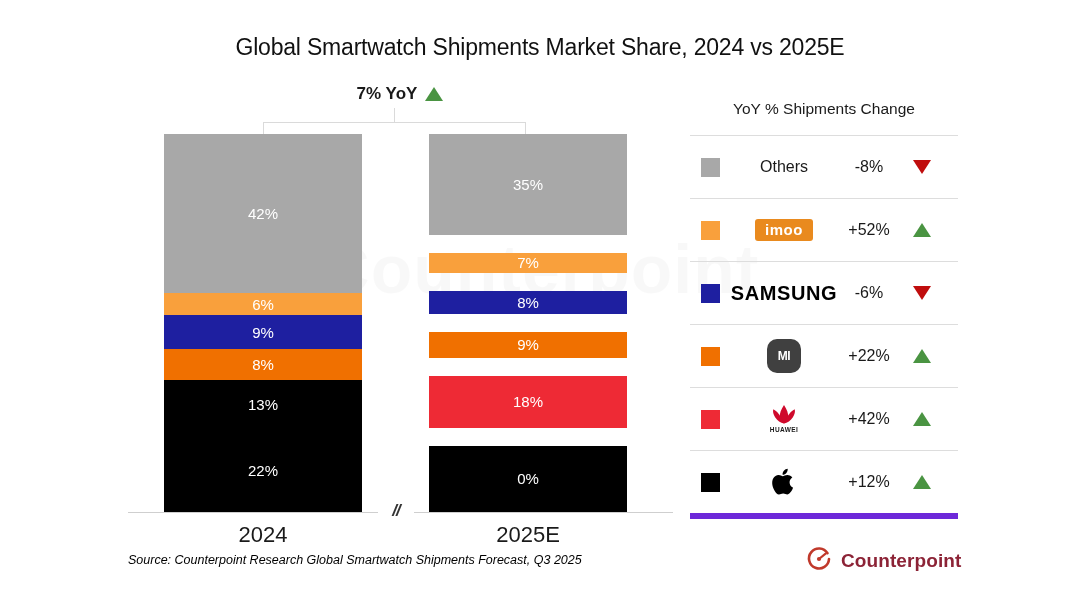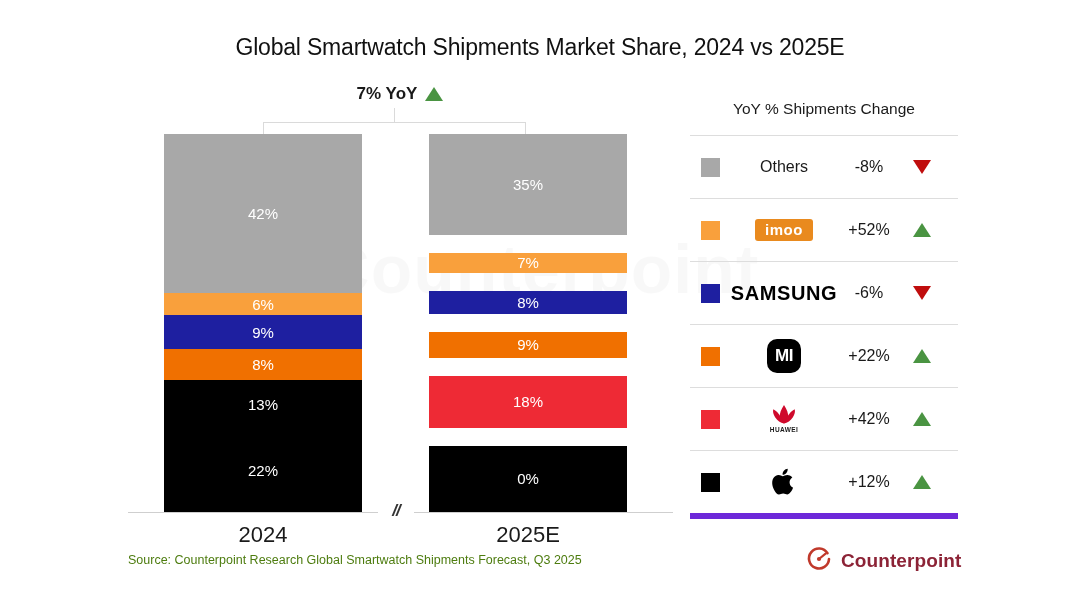--- a/index.html
+++ b/index.html
@@ -146,21 +146,22 @@
   }
   .x-tick.t2024 { left: 163px; }
   .x-tick.t2025 { left: 428px; }
 
   
   .source {
     position: absolute;
     left: 128px;
     top: 553px;
     font-size: 12.5px;
-    color: #4d7c0f;
+    font-style: italic;
+    color: #000000;
   }
 
   
   .logo {
     position: absolute;
     left: 806px;
     top: 546px;
     display: flex;
     align-items: center;
     gap: 9px;
@@ -231,27 +232,27 @@
     line-height: 1;
   }
   .samsung-logo {
     font-size: 20px;
     font-weight: bold;
     color: #000000;
     letter-spacing: 0.6px;
   }
   .mi-logo {
     width: 34px; height: 34px;
-    background: #000000;
+    background: #404040;
     border-radius: 10px;
     display: flex;
     align-items: center;
     justify-content: center;
     color: #ffffff;
-    font-size: 17px;
+    font-size: 12px;
     font-weight: bold;
     letter-spacing: -0.5px;
   }
   .huawei-logo {
     display: flex;
     flex-direction: column;
     align-items: center;
     line-height: 1;
   }
   .huawei-word {

